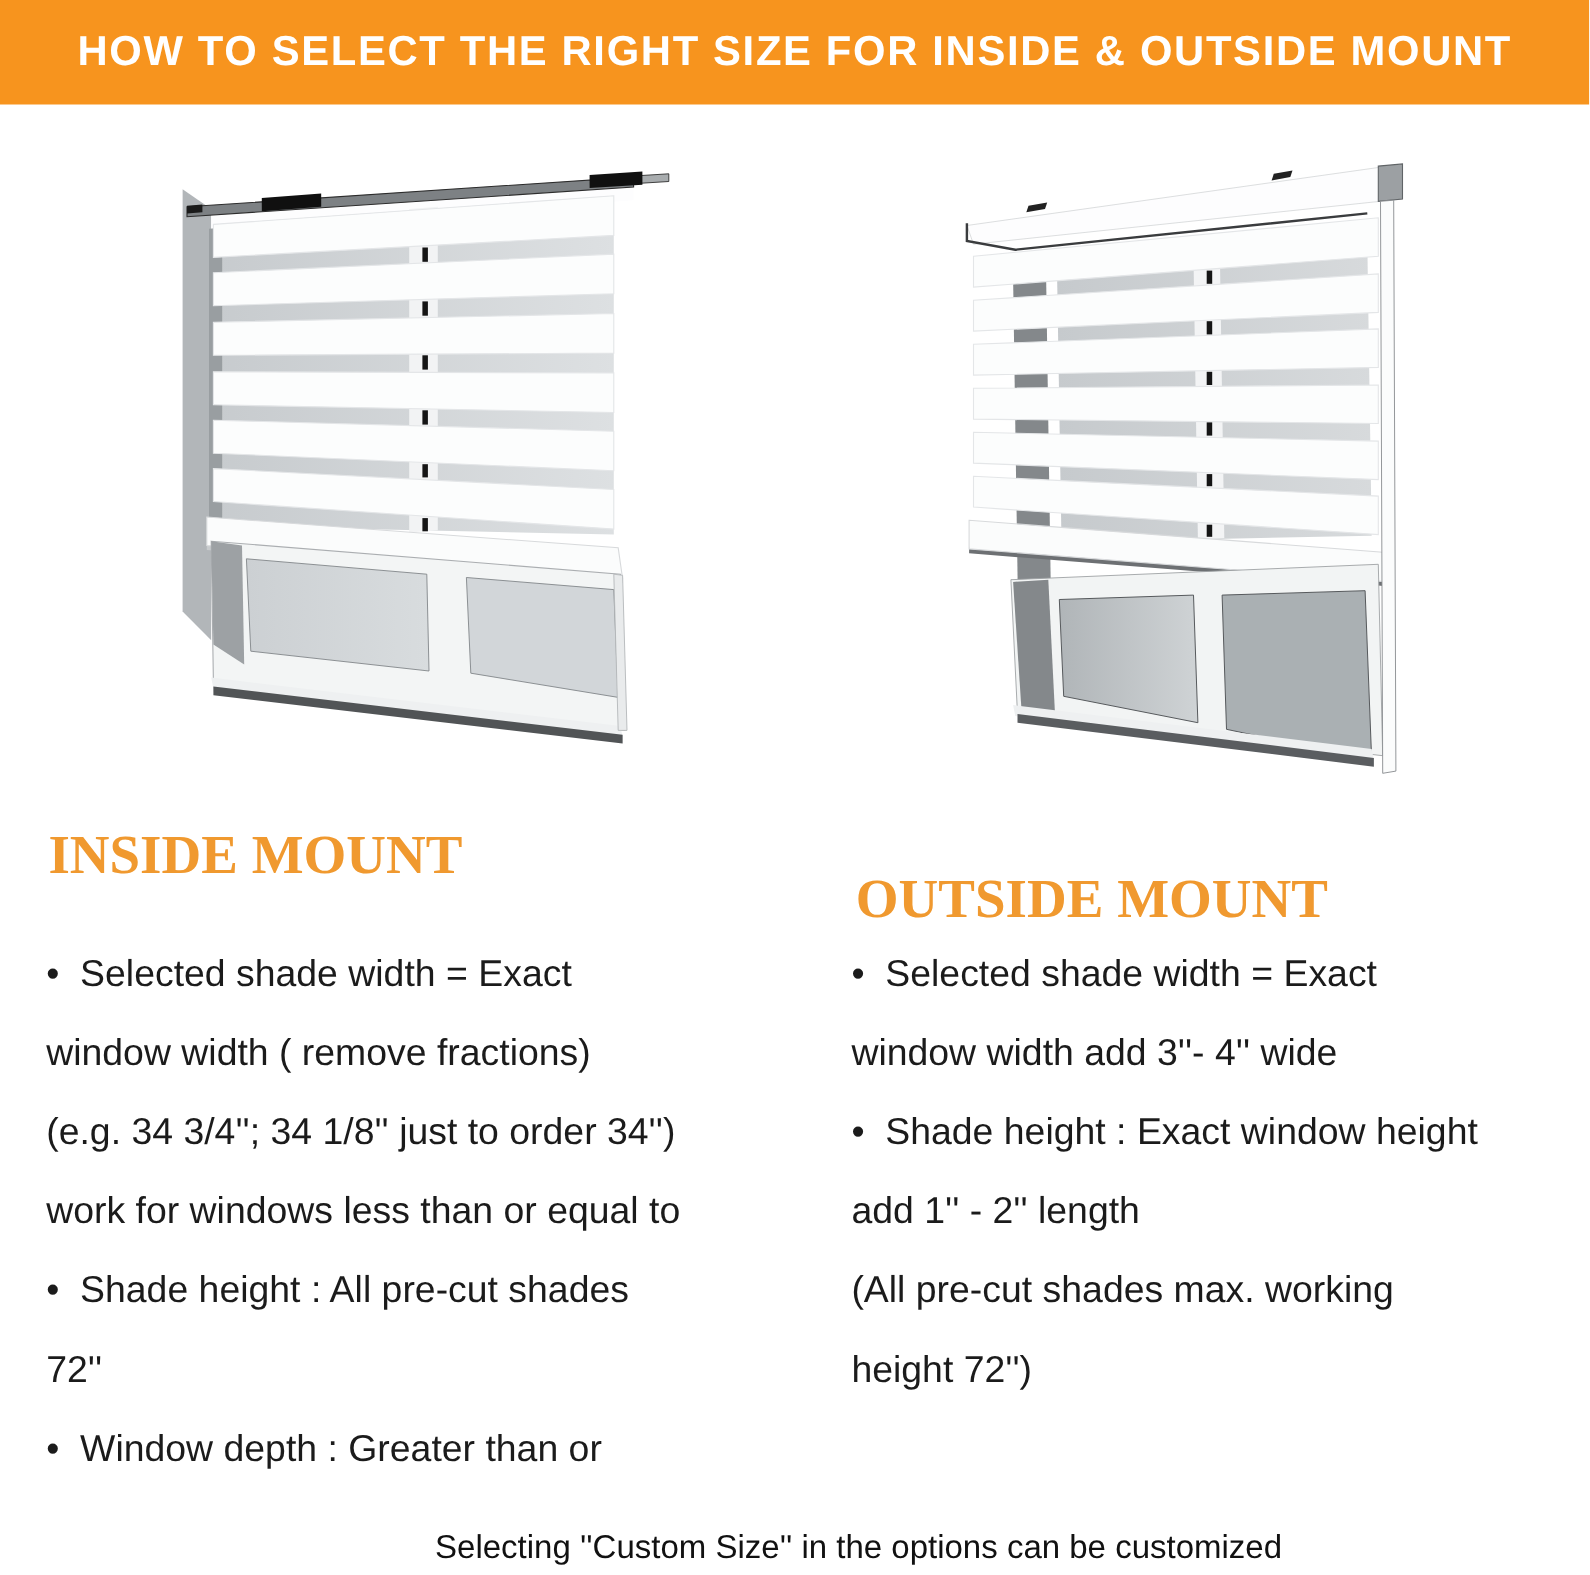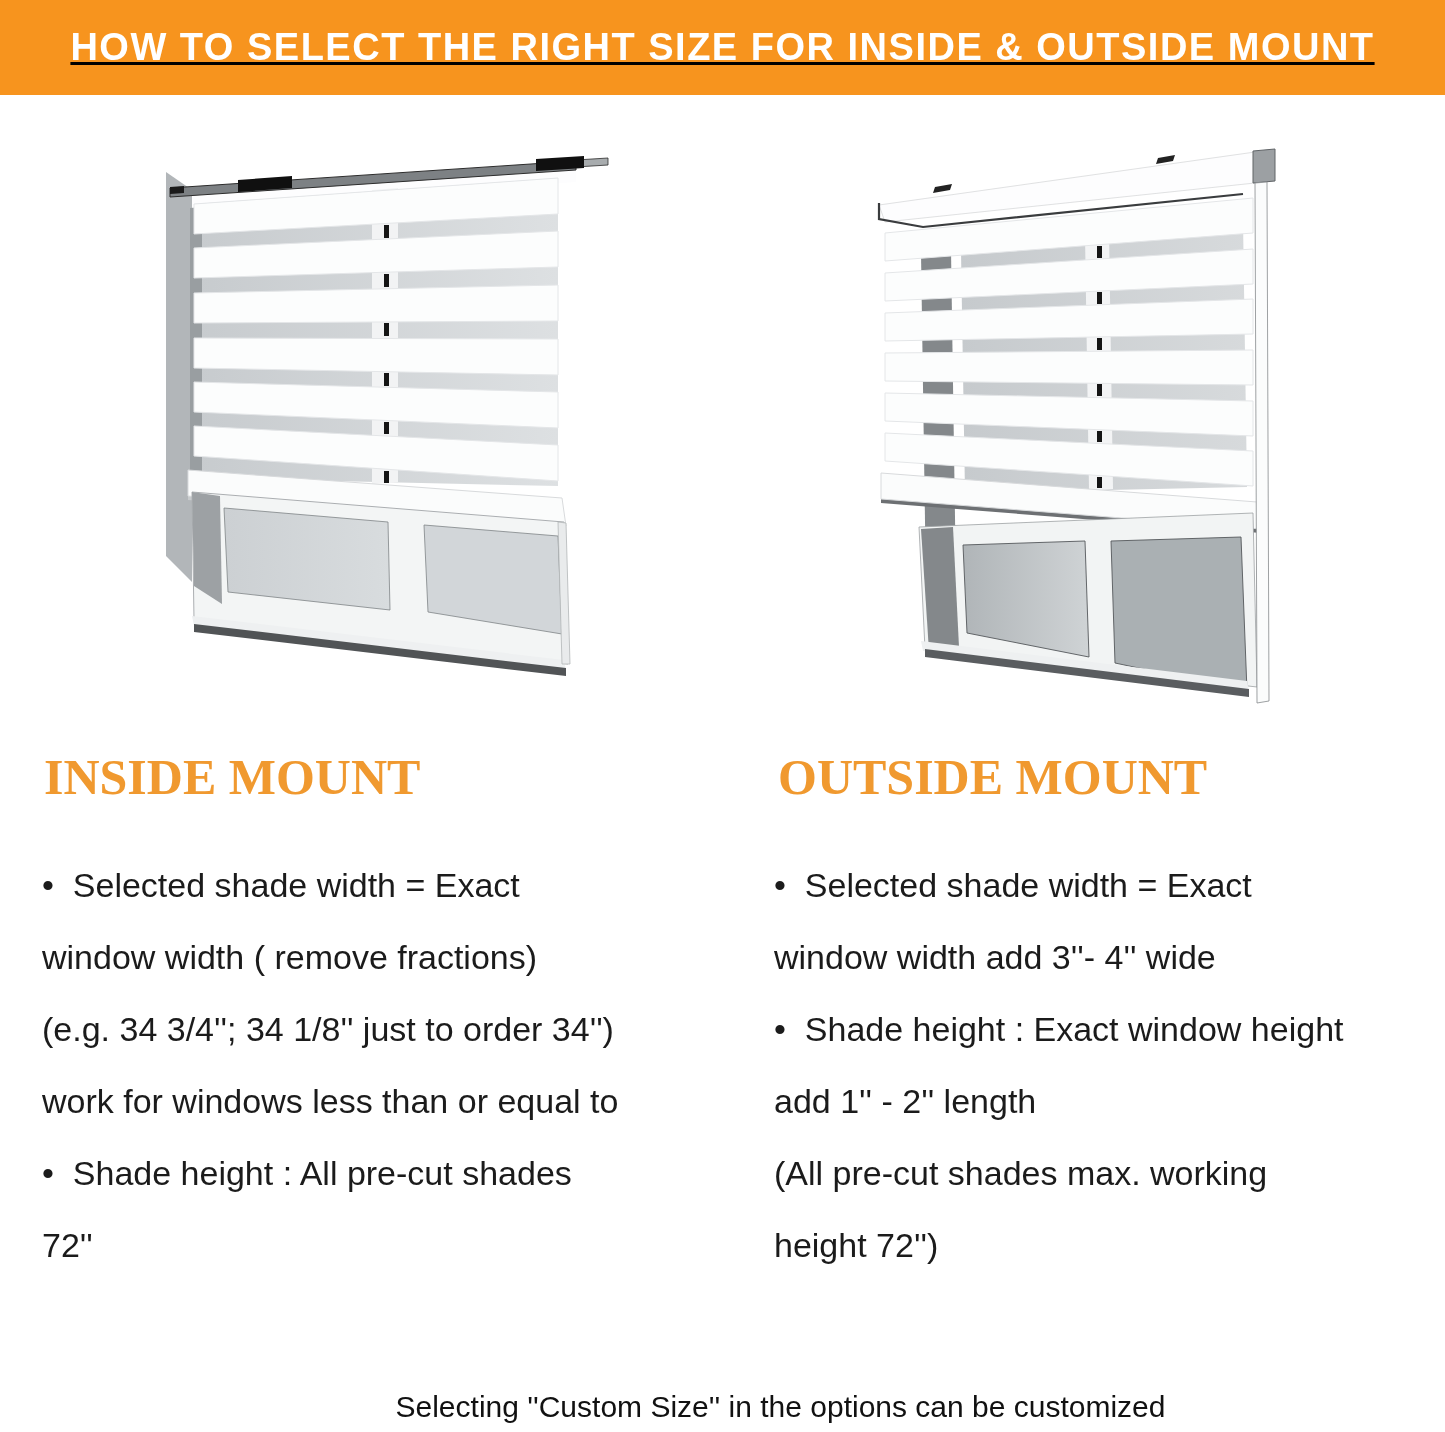--- a/index.html
+++ b/index.html
@@ -11,37 +11,37 @@
   .page{
     position:relative;
     width:1445px;height:1432px;
     background:#ffffff;
     font-family:"Liberation Sans", sans-serif;
     overflow:hidden;
   }
   .banner{
     position:absolute;left:0;top:0;width:1445px;height:95px;
     background:var(--banner-bg);
-    display:flex;align-items:center;justify-content:center;text-decoration:underline;
+    display:flex;align-items:center;justify-content:center;
   }
   .banner h1{
     margin:0;color:#ffffff;font-size:38px;font-weight:bold;
     letter-spacing:1.5px;white-space:nowrap;
   }
   .illo{position:absolute;}
   .illo-left{left:140px;top:130px;width:520px;height:580px;}
   .illo-right{left:855px;top:125px;width:520px;height:600px;}
   .col-heading{
     position:absolute;margin:0;
     font-size:50px;font-weight:bold;color:var(--heading-color);
     white-space:nowrap;
     font-family:Liberation Serif, serif;
   }
   .heading-inside{left:44px;top:748px;}
-  .heading-outside{left:778px;top:748px;}
+  .heading-outside{left:778px;top:788px;}
   .notes{
     position:absolute;top:843px;width:690px;
     font-size:34px;line-height:60px;color:var(--body-color);
   }
   .notes-inside{left:30px;}
   .notes-outside{left:762px;}
   .notes p{margin:12px;white-space:pre;}
   .footer-note{
     position:absolute;left:0;top:1390px;width:1445px;
     box-sizing:border-box;padding-left:116px;
@@ -193,20 +193,21 @@
   <h2 class="col-heading heading-inside">INSIDE MOUNT</h2>
   <h2 class="col-heading heading-outside">OUTSIDE MOUNT</h2>
 
   <div class="notes notes-inside">
     <p>•  Selected shade width = Exact</p>
     <p>window width ( remove fractions)</p>
     <p>(e.g. 34 3/4''; 34 1/8'' just to order 34'')</p>
     <p>work for windows less than or equal to</p>
     <p>•  Shade height : All pre-cut shades</p>
     <p>72''</p>
+    <p>•  Window depth : Greater than or</p>
   </div>
 
   <div class="notes notes-outside">
     <p>•  Selected shade width = Exact</p>
     <p>window width add 3''- 4'' wide</p>
     <p>•  Shade height : Exact window height</p>
     <p>add 1'' - 2'' length</p>
     <p>(All pre-cut shades max. working</p>
     <p>height 72'')</p>
   </div>

